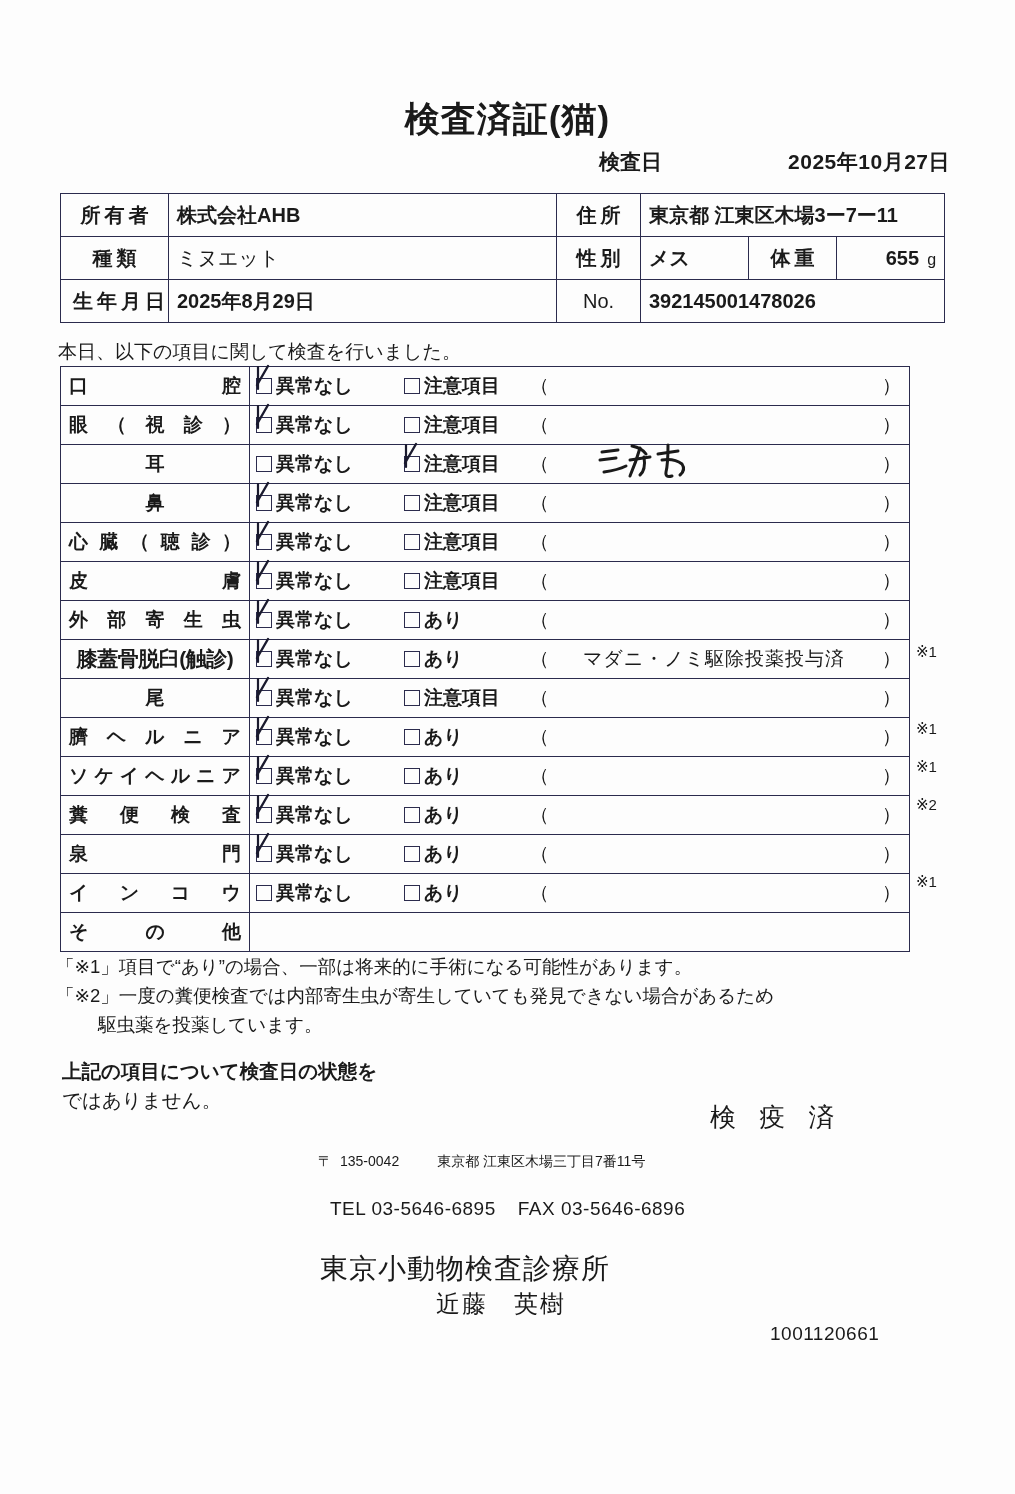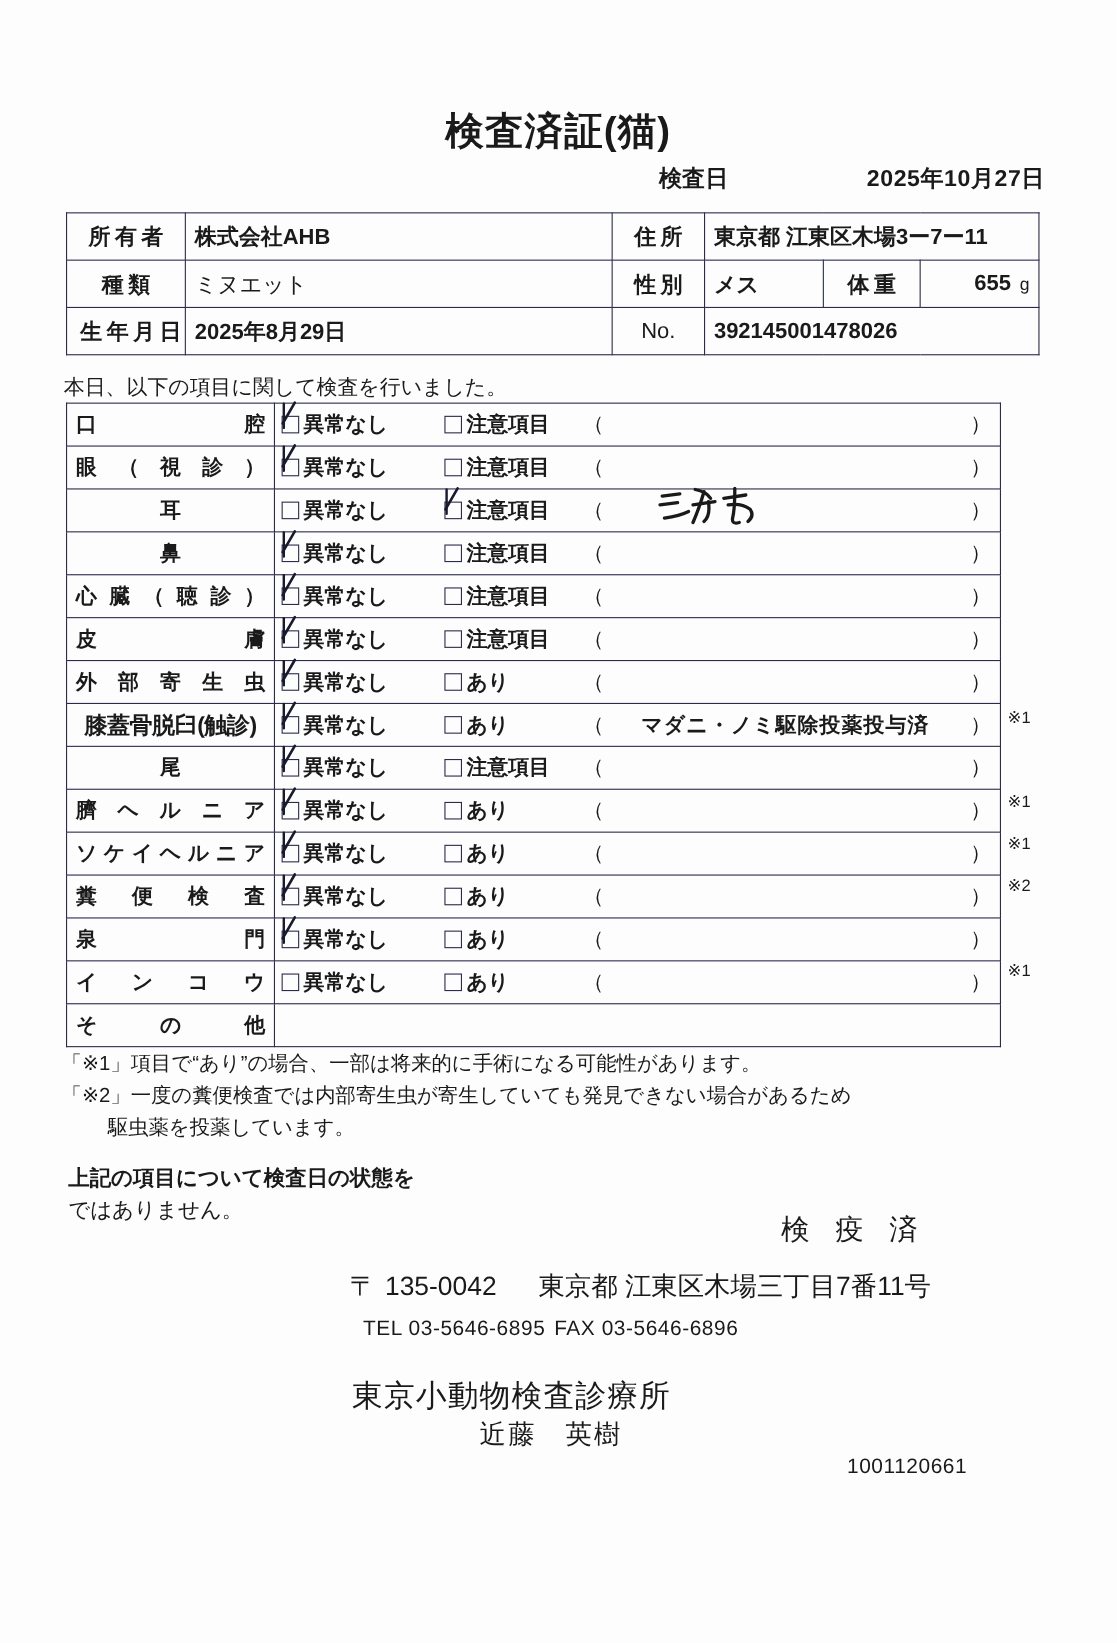--- a/index.html
+++ b/index.html
@@ -186,21 +186,21 @@
   }
   .tick svg { display: block; }
   .paren-open { margin-left: 2px; }
   .paren-close {
     position: absolute;
     right: 8px;
   }
   .note-printed {
     flex: 1;
     text-align: center;
-    font-weight: bold;
+    font-weight: normal;
     font-size: 19px;
     letter-spacing: 1px;
     padding-right: 30px;
   }
   .note-hand {
     flex: 1;
     text-align: center;
     padding-right: 170px;
   }
   .hand-svg { display: inline-block; vertical-align: middle; }
@@ -241,35 +241,35 @@
     top: 1100px;
     font-size: 26px;
     letter-spacing: 8px;
   }
 
   
   .addr {
     position: absolute;
     left: 318px;
     top: 1153px;
-    font-size: 24px;
+    font-size: 14px;
     white-space: nowrap;
   }
   .addr .zip-mark { margin-right: 8px; }
   .addr .zip { margin-right: 38px; }
 
   .tel {
     position: absolute;
     left: 330px;
     top: 1198px;
     font-size: 19px;
     letter-spacing: 0.5px;
     white-space: nowrap;
   }
-  .tel .fax { margin-left: 8px; }
+  .tel .fax { margin-left: 22px; }
 
   .clinic-name {
     position: absolute;
     left: 320px;
     top: 1250px;
     font-size: 28px;
     letter-spacing: 1px;
     white-space: nowrap;
   }
   .doctor-name {

